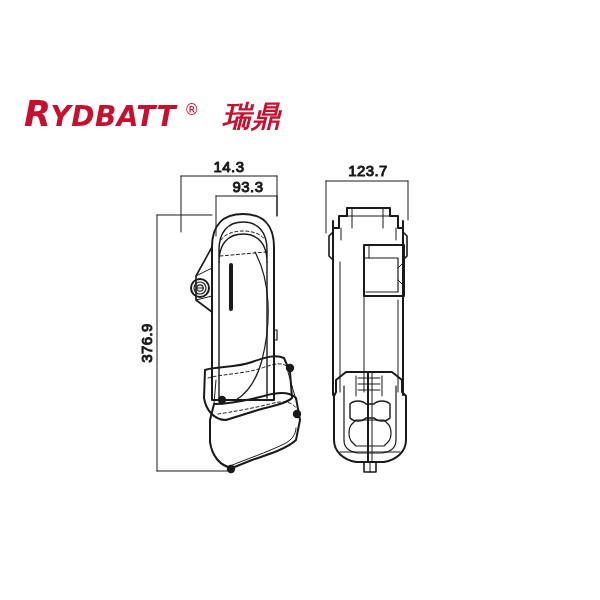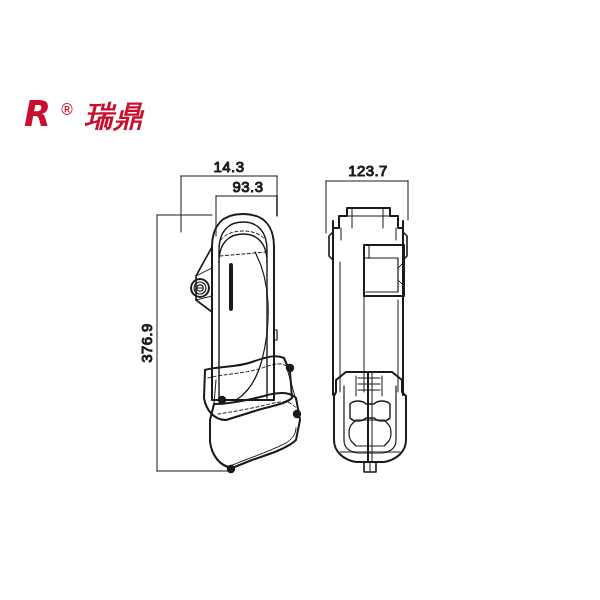--- a/index.html
+++ b/index.html
@@ -54,21 +54,21 @@
     position: relative;
     top: -11px;
     margin-left: 8px;
   }
   #brand .cn {
     font-family: "DejaVu Sans", sans-serif;
     font-size: 29px;
     font-weight: 700;
     font-style: italic;
     color: #c8102e;
-    margin-left: 10px;
+    margin-left: 23px;
     line-height: 1;
   }
 
   
   #drawing {
     position: absolute;
     left: 0;
     top: 0;
     width: 600px;
     height: 600px;
@@ -80,20 +80,21 @@
     letter-spacing: 0.4px;
   }
 </style>
 </head>
 <body>
 
 <div id="page">
 
   <div id="brand">
     <span class="word cap">R</span>
+    <span class="word rest">YDBATT</span>
     <span class="reg">®</span>
     <span class="cn">瑞鼎</span>
   </div>
 
   <svg id="drawing" viewBox="0 0 600 600">
 
     <g fill="none" stroke="#1a1a1a" stroke-linejoin="round" stroke-linecap="round">
 
       <g stroke-width="1">
         <line x1="181" y1="176" x2="181" y2="232"></line>

